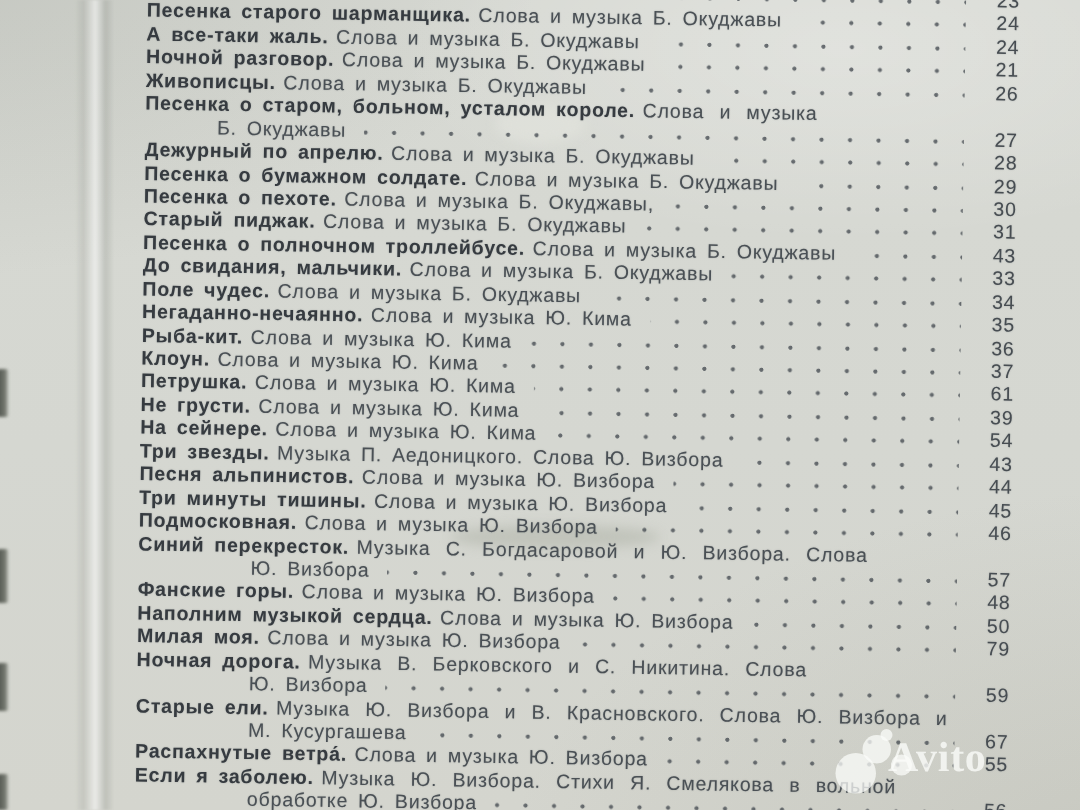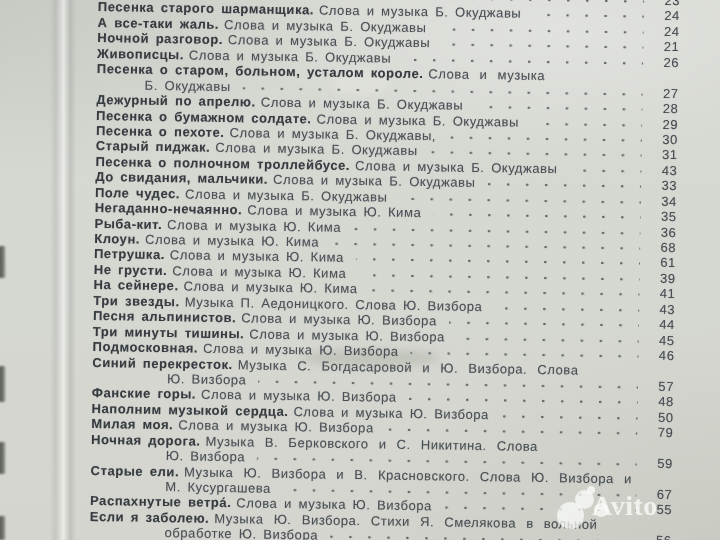--- a/index.html
+++ b/index.html
@@ -171,39 +171,39 @@
       <div class="row">
       <span class="t-b">Рыба-кит.</span>
       <span class="t-r">Слова и музыка Ю. Кима</span>
       <span class="leader"></span>
       <span class="pg">36</span>
     </div>
       <div class="row">
       <span class="t-b">Клоун.</span>
       <span class="t-r">Слова и музыка Ю. Кима</span>
       <span class="leader"></span>
-      <span class="pg">68</span>
+      <span class="pg">37</span>
     </div>
       <div class="row">
       <span class="t-b">Петрушка.</span>
       <span class="t-r">Слова и музыка Ю. Кима</span>
       <span class="leader"></span>
       <span class="pg">61</span>
     </div>
       <div class="row">
       <span class="t-b">Не грусти.</span>
       <span class="t-r">Слова и музыка Ю. Кима</span>
       <span class="leader"></span>
       <span class="pg">39</span>
     </div>
       <div class="row">
       <span class="t-b">На сейнере.</span>
       <span class="t-r">Слова и музыка Ю. Кима</span>
       <span class="leader"></span>
-      <span class="pg">41</span>
+      <span class="pg">54</span>
     </div>
       <div class="row">
       <span class="t-b">Три звезды.</span>
       <span class="t-r">Музыка П. Аедоницкого. Слова Ю. Визбора</span>
       <span class="leader"></span>
       <span class="pg">43</span>
     </div>
       <div class="row">
       <span class="t-b">Песня альпинистов.</span>
       <span class="t-r">Слова и музыка Ю. Визбора</span>

